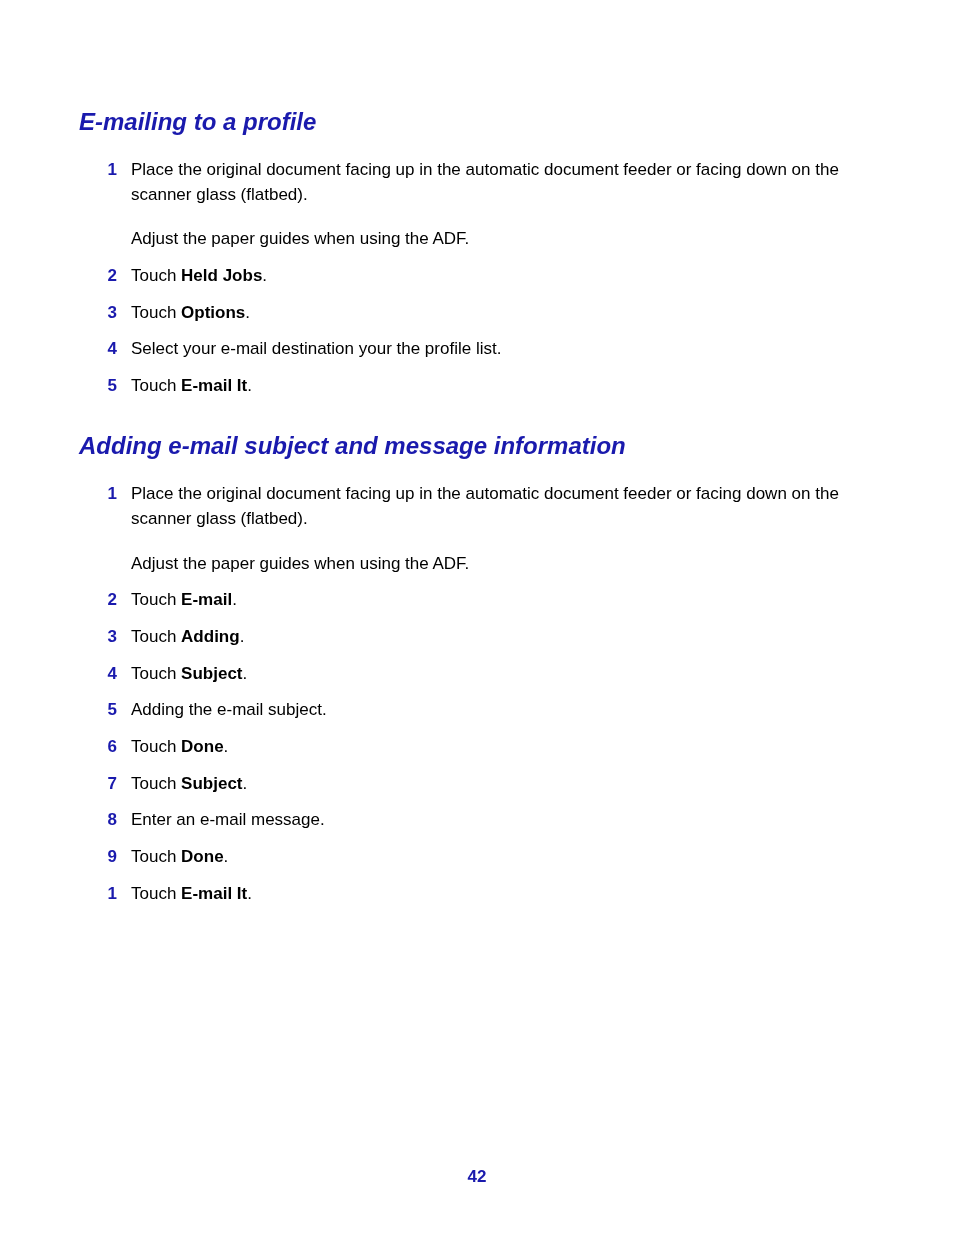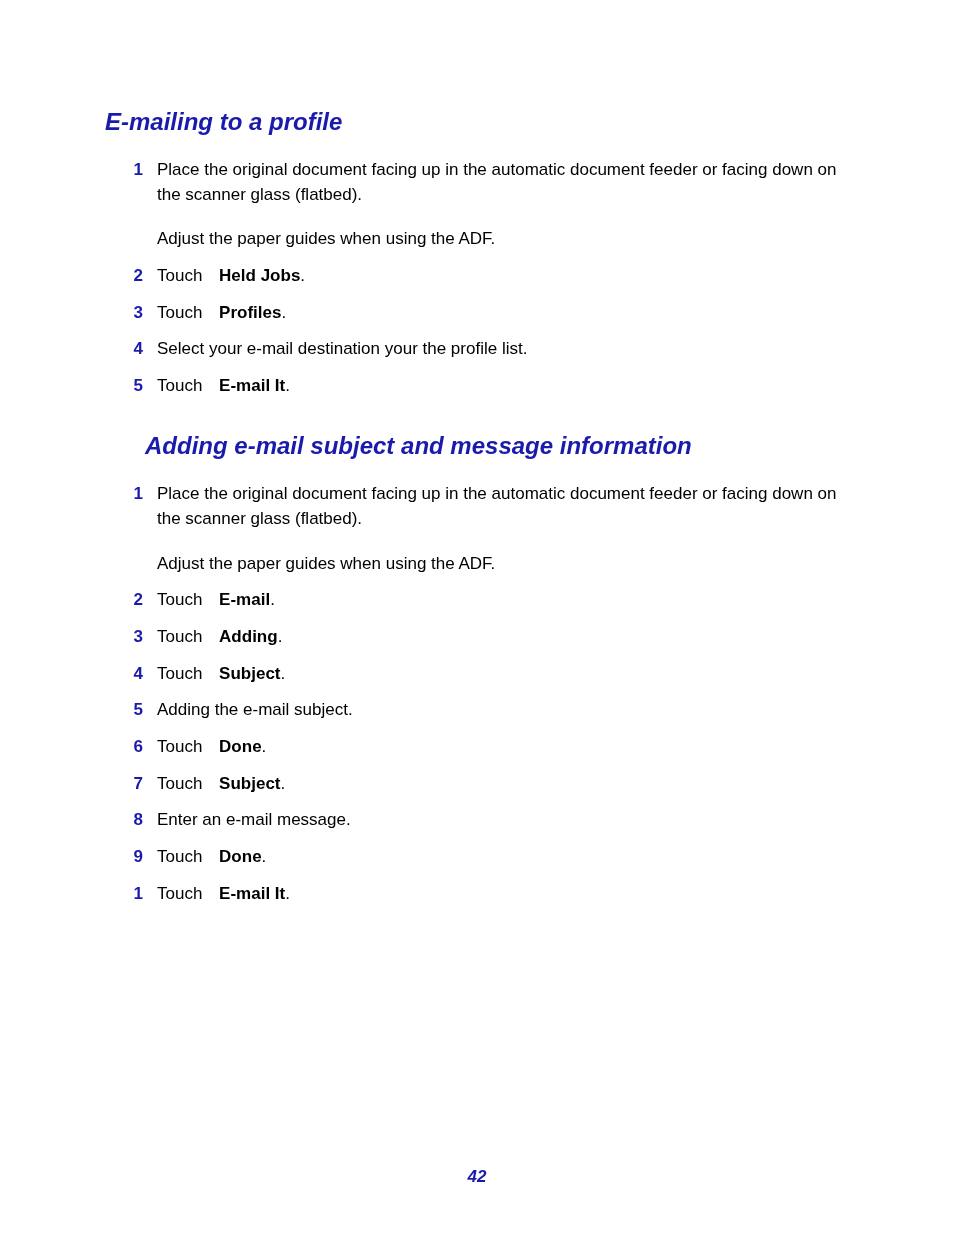--- a/index.html
+++ b/index.html
@@ -6,33 +6,32 @@
     margin: 0;
     padding: 0;
     font-family: Arial, Helvetica, sans-serif;
     background: #fff;
     color: #000;
   }
   .page {
     width: 954px;
     height: 1235px;
     box-sizing: border-box;
-    padding: 108px 105px 50px 105px;
+    padding: 108px 105px 50px 79px;
     position: relative;
   }
   h2.section {
     font-style: italic;
     font-weight: bold;
     color: #1a1aad;
     font-size: 24px;
     margin: 0 0 22px 0;
   }
   h2.section.second {
     margin-top: 34px;
-    margin-left: 40px;
   }
   ol.steps {
     list-style: none;
     padding: 0;
     margin: 0 0 0 0;
   }
   ol.steps li {
     display: flex;
     align-items: flex-start;
     margin-bottom: 12px;
@@ -53,26 +52,25 @@
   }
   ol.steps li .extra {
     margin-top: 20px;
   }
   .page-number {
     position: absolute;
     left: 0;
     right: 0;
     bottom: 48px;
     text-align: center;
-    font-style: italic;
     font-weight: bold;
     color: #1a1aad;
     font-size: 17px;
   }
-  b { font-weight: bold; margin-left: 12px; }
+  b { font-weight: bold; }
 </style>
 </head>
 <body>
 
 <div class="page">
 
   <h2 class="section">E-mailing to a profile</h2>
 
   <ol class="steps">
     <li>
@@ -81,21 +79,21 @@
         <span>Place the original document facing up in the automatic document feeder or facing down on the scanner glass (flatbed).</span>
         <div class="extra">Adjust the paper guides when using the ADF.</div>
       </span>
     </li>
     <li>
       <span class="num">2</span>
       <span class="txt"><span>Touch </span><b>Held Jobs</b><span>.</span></span>
     </li>
     <li>
       <span class="num">3</span>
-      <span class="txt"><span>Touch </span><b>Profiles</b><span>.</span></span>
+      <span class="txt"><span>Touch </span><b>Options</b><span>.</span></span>
     </li>
     <li>
       <span class="num">4</span>
       <span class="txt">Select your e-mail destination your the profile list.</span>
     </li>
     <li>
       <span class="num">5</span>
       <span class="txt"><span>Touch </span><b>E-mail It</b><span>.</span></span>
     </li>
   </ol>

